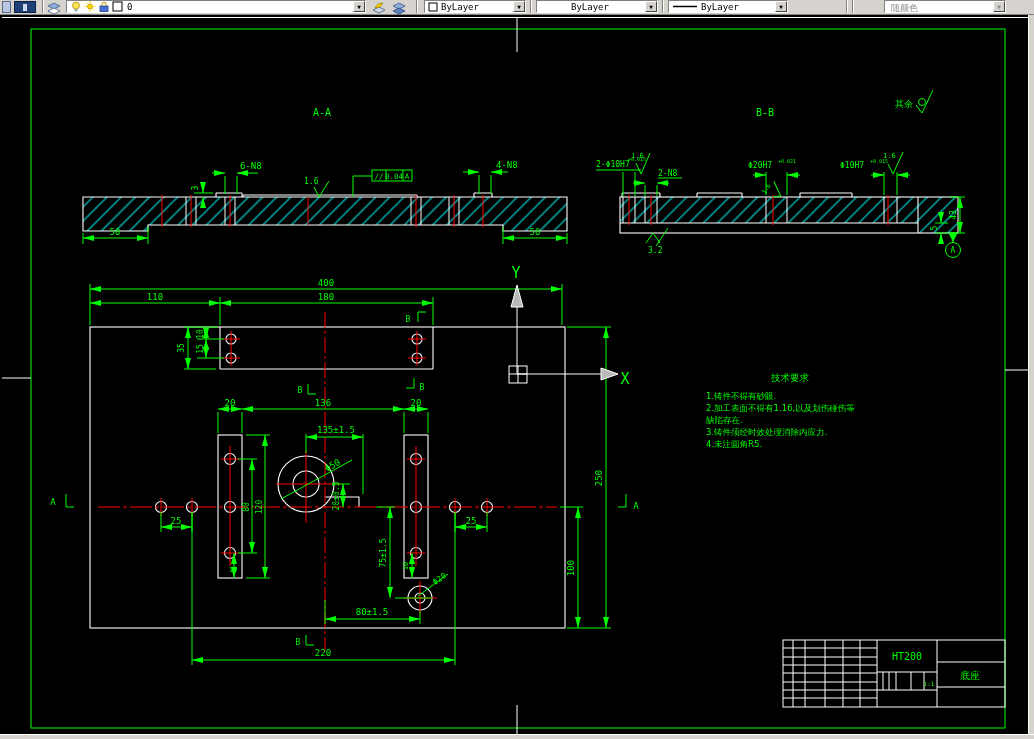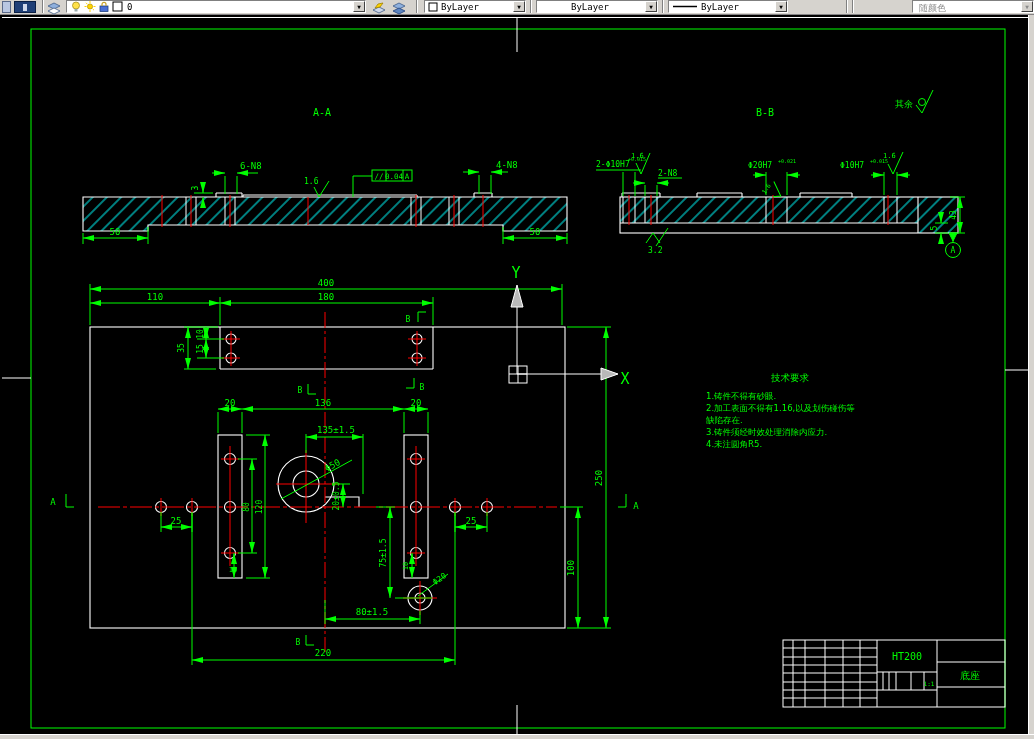--- a/index.html
+++ b/index.html
@@ -102,21 +102,21 @@
     <div class="dd" style="left:668px;width:120px">
       <svg width="26" height="11" style="position:absolute;left:3px;top:0">
         <line x1="1" y1="5.5" x2="25" y2="5.5" stroke="#000" stroke-width="1.5"></line>
       </svg>
       <span class="txt" style="left:32px">ByLayer</span>
       <div class="arr">▼</div>
     </div>
     <div class="sep" style="left:846px"></div>
     <div class="sep" style="left:852px"></div>
 
-    <div class="dd" style="left:912px;width:122px">
+    <div class="dd" style="left:884px;width:122px">
       <span class="txt" style="left:6px;color:#8a8a8a;font-family:'DejaVu Sans',sans-serif">随颜色</span>
       <div class="arr" style="color:#8a8a8a">▼</div>
     </div>
   </div>
 
   <div class="topline"></div>
   <div class="edge-right"></div>
   <div class="edge-bottom"></div>
 
   <svg width="1034" height="735" viewBox="0 0 1034 735">

